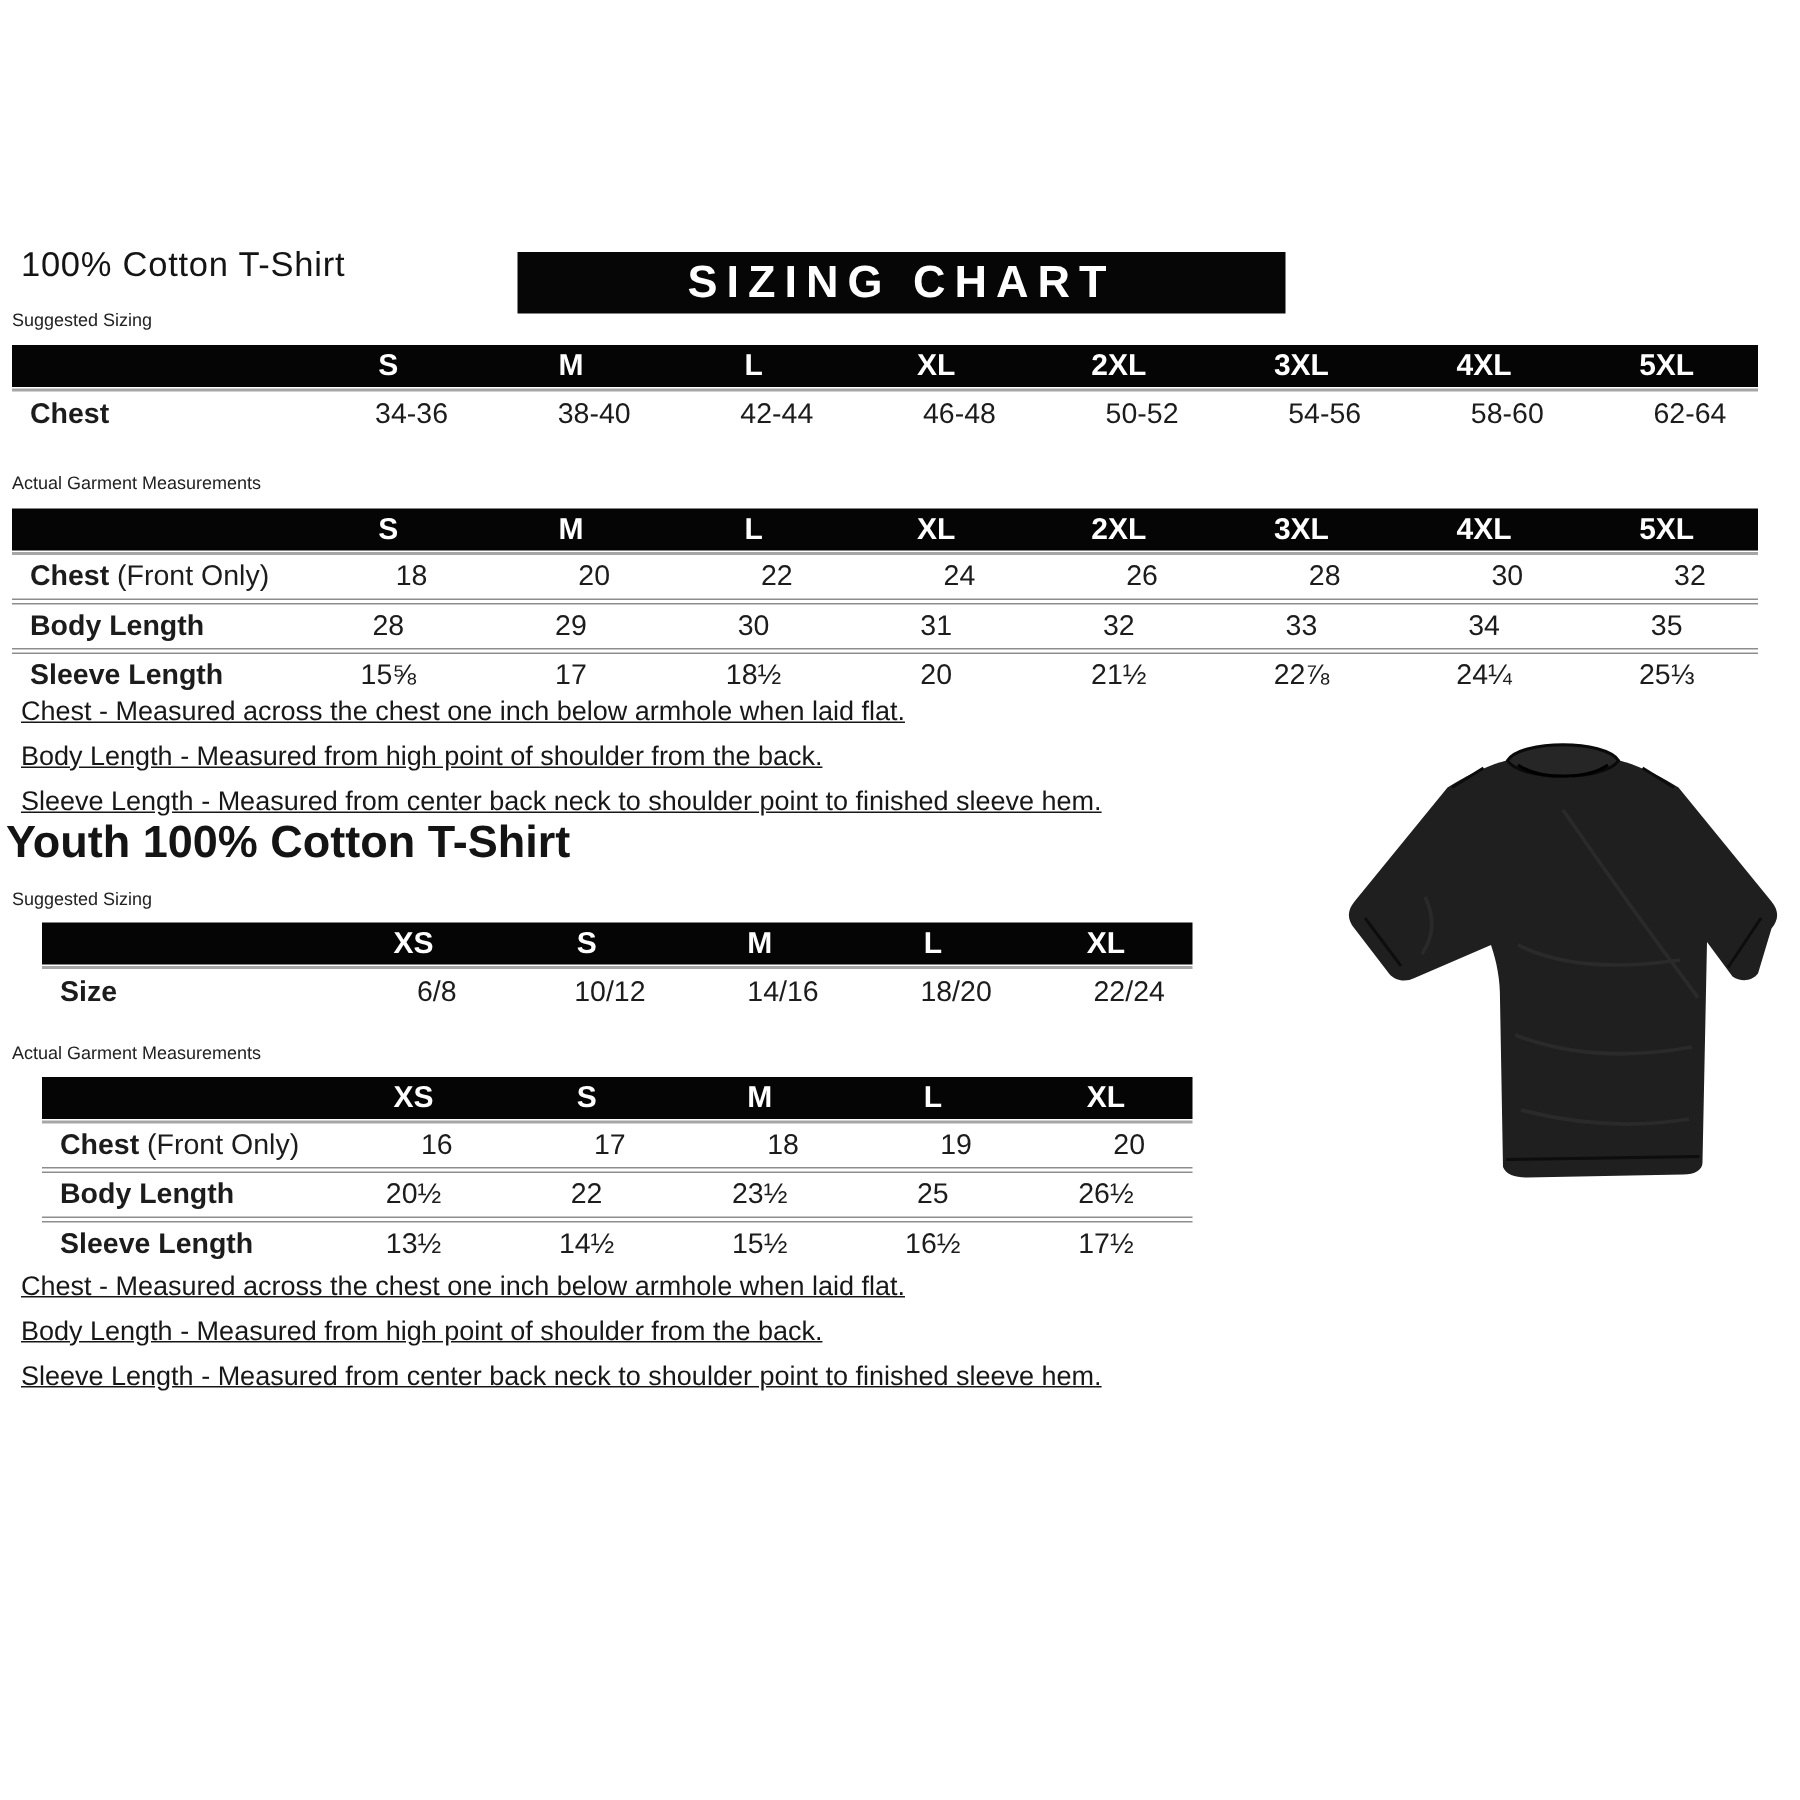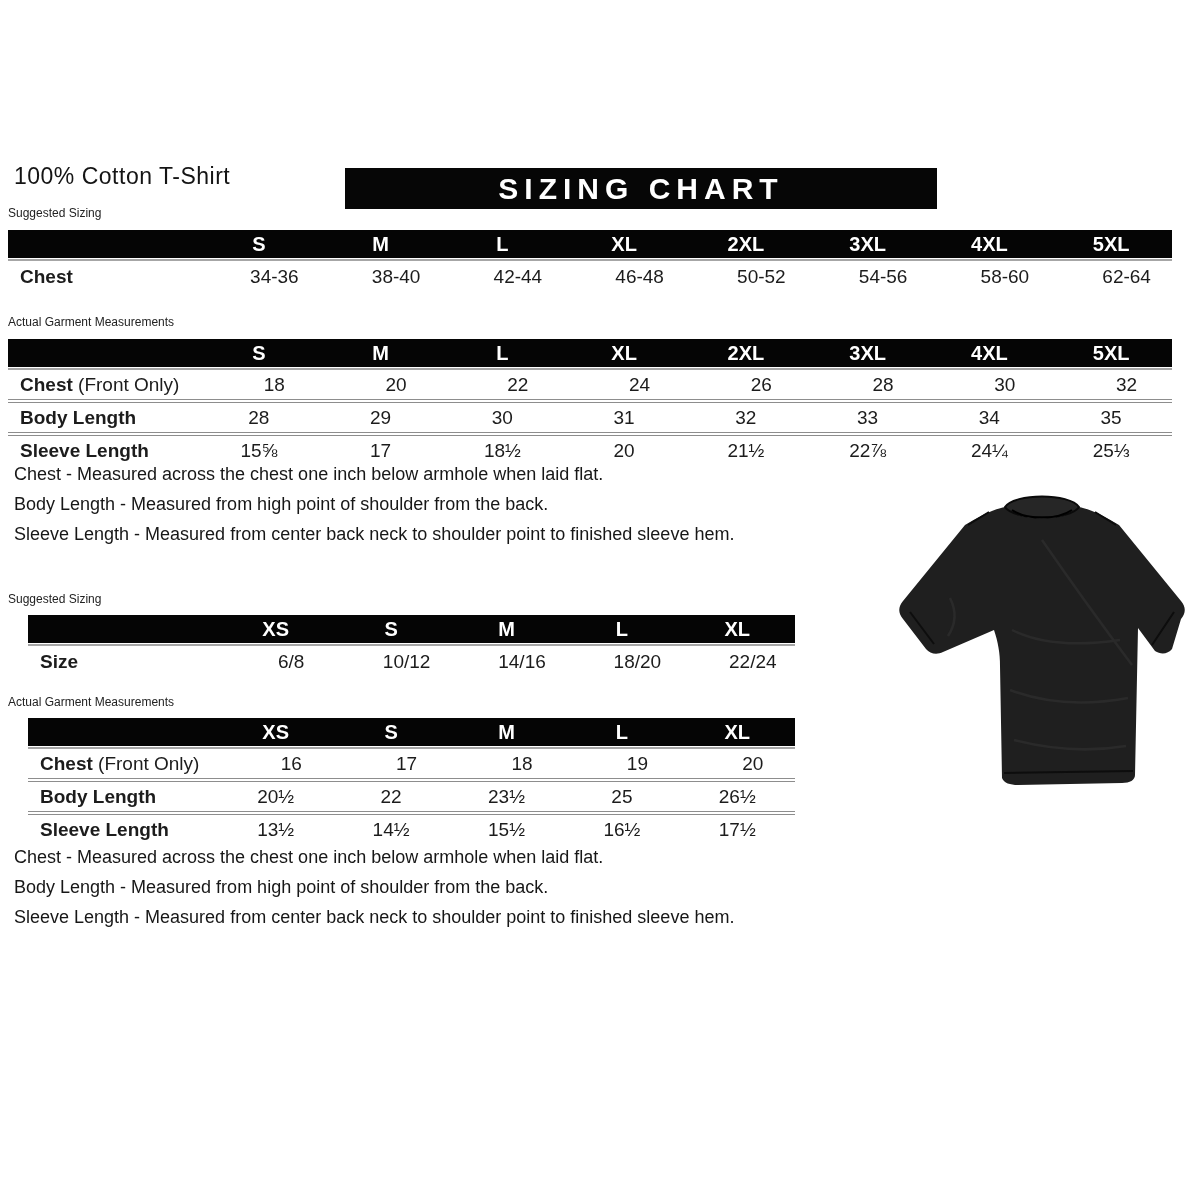--- a/index.html
+++ b/index.html
@@ -3,21 +3,21 @@
 <meta charset="utf-8">
 <style>
   html,body { margin:0; padding:0; background:#ffffff; }
   .canvas {
     position:relative; width:1200px; height:1200px; background:#ffffff;
     font-family:"Liberation Sans", sans-serif; color:#1a1a1a; overflow:hidden;
   }
   .abs { position:absolute; }
 
   .page-title { left:14px; top:163px; font-size:23px; font-weight:400; letter-spacing:0.5px; color:#141414; }
-  .banner { left:345px; top:168px; width:592px; height:41px; background:#060606;
+  .banner { left:345px; top:168px; width:512px; height:41px; background:#060606;
             display:flex; align-items:center; justify-content:center; }
   .banner span { color:#ffffff; font-weight:700; font-size:30px; letter-spacing:6px; }
 
   .section-label { font-size:12px; color:#222222; }
   .youth-title { left:4px; top:545px; font-size:30px; font-weight:700; color:#141414; }
 
   .tbl { position:absolute; }
   .g9 { display:grid; grid-template-columns:190px repeat(8,1fr); }
   .g6 { display:grid; grid-template-columns:190px repeat(5,1fr);margin-left:20px; }
   .hdr { background:#050505; height:28px; align-items:center; }
@@ -25,21 +25,21 @@
   .row { align-items:center; height:29px; background:#ffffff; }
   .row .cell { font-size:19px; text-align:center; color:#1c1c1c; line-height:29px; white-space:nowrap; }
   .cell.lbl { text-align:left; padding-left:12px; }
   .cell.lbl .b { font-weight:700; }
   .row.first { border-top:2px solid #a6a6a6; margin-top:1px;gap:31px; }
   .row.dbl { border-top:4px double #8d8d8d; }
   .row.tall { height:31px; }
   .row.tall .cell { line-height:31px; }
 
   .notes { font-size:18px; line-height:30px; color:#171717; }
-  .notes div { white-space:nowrap; }
+  .notes div { white-space:nowrap;text-decoration:underline; }
 
   .shirt { left:892px; top:480px; width:300px; height:325px; }
 </style>
 </head>
 <body>
 
 <div class="canvas">
 
   <div class="abs page-title">100% Cotton T-Shirt</div>
   <div class="abs banner">
@@ -121,20 +121,21 @@
       <div class="cell">25⅓</div>
     </div>
   </div>
 
   <div class="abs notes" style="left:14px; top:459px;">
     <div>Chest - Measured across the chest one inch below armhole when laid flat.</div>
     <div>Body Length - Measured from high point of shoulder from the back.</div>
     <div>Sleeve Length - Measured from center back neck to shoulder point to finished sleeve hem.</div>
   </div>
 
+  <div class="abs youth-title">Youth 100% Cotton T-Shirt</div>
 
   <div class="abs section-label" style="left:8px; top:592px;">Suggested Sizing</div>
 
   <div class="tbl" style="left:8px; top:615px; width:787px;">
     <div class="hdr g6">
       <div class="hcell"></div>
       <div class="hcell">XS</div>
       <div class="hcell">S</div>
       <div class="hcell">M</div>
       <div class="hcell">L</div>

